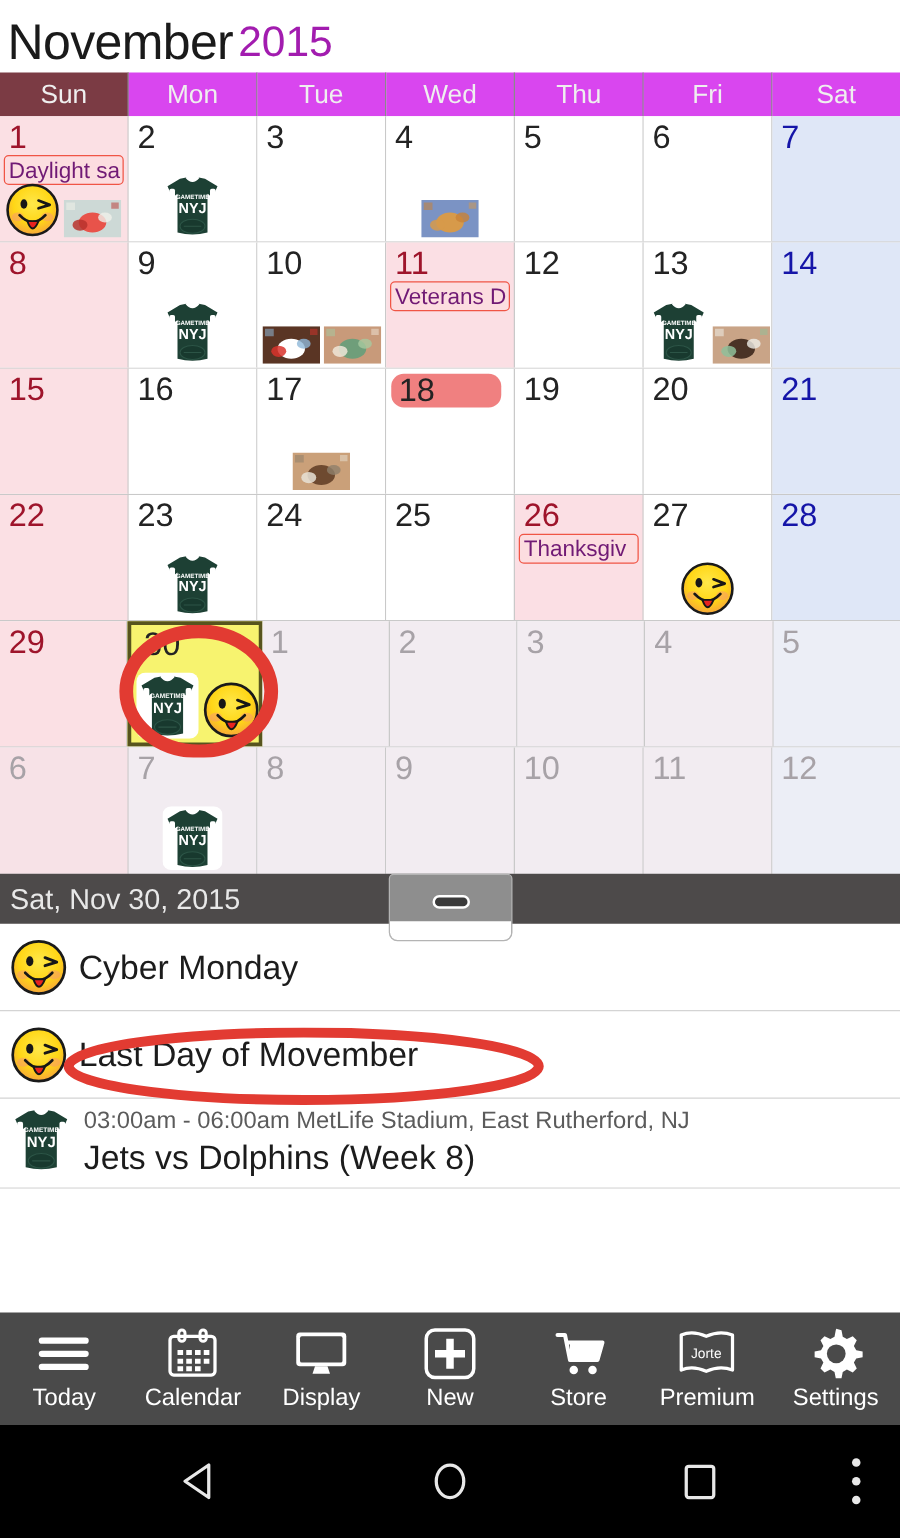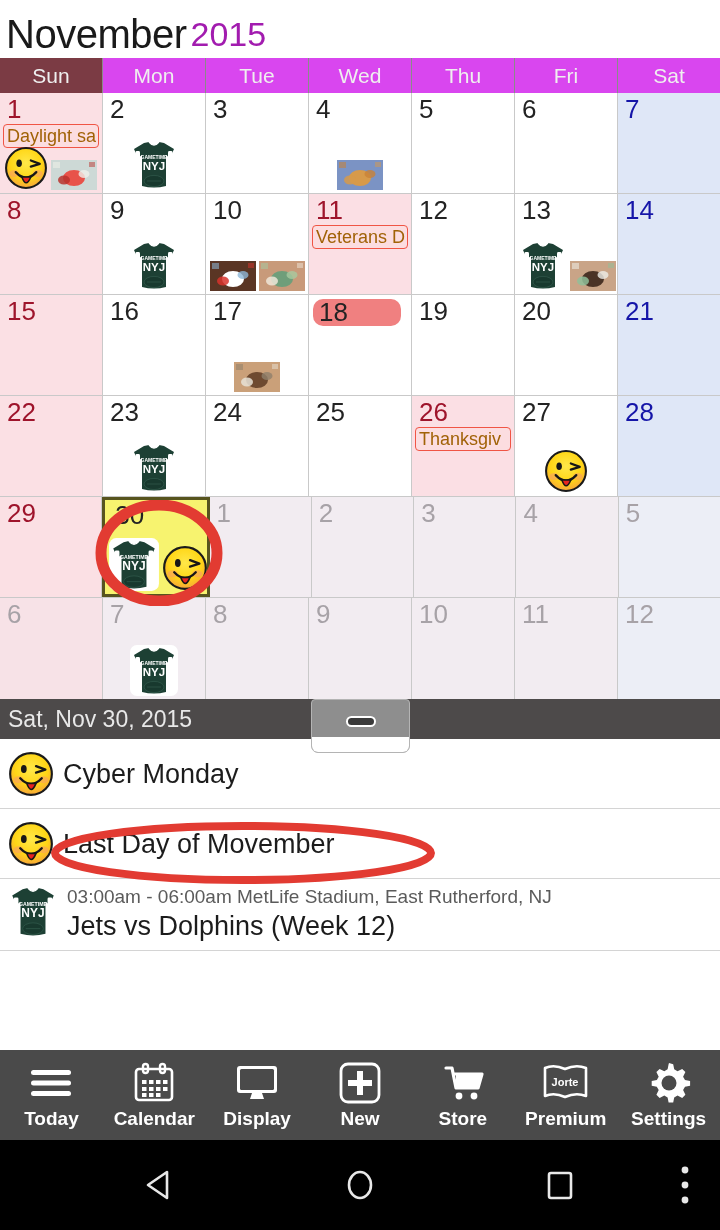--- a/index.html
+++ b/index.html
@@ -64,21 +64,21 @@
     position: absolute; top: 4px; left: 4px;
     background: #f08080; border-radius: 10px;
     height: 27px; width: 88px;
   }
   .num-pill + .day-num { left: 10px; top: 2px; }
 
   
   .ev-label {
     position: absolute; top: 31px; left: 3px; right: 3px;
     height: 24px; border: 1px solid #f05545; border-radius: 4px;
-    background: #fcdde0; color: #a16207;
+    background: #fcdde0; color: #701a75;
     font-size: 18px; line-height: 22px; padding: 0 3px;
     white-space: nowrap; overflow: hidden;
   }
 
   
   .cell-icons {
     position: absolute; bottom: 3px; left: 4px; right: 3px;
     display: flex; align-items: flex-end; gap: 3px;
   }
   .cell-icons.center { justify-content: center; left: 0; right: 0; }
@@ -134,21 +134,21 @@
   .ev-meta { font-size: 19px; color: #5b5b5b; line-height: 24px; }
   .event-filler { background: #ffffff; height: 80px; }
 
   
   .toolbar {
     position: absolute; left: 0; bottom: 90px; width: 720px; height: 90px;
     background: #4a4a4a; display: flex;
   }
   .tb-item {
     flex: 1 1 0; display: flex; flex-direction: column;
-    align-items: center; justify-content: center; gap: 3px; font-weight: bold;
+    align-items: center; justify-content: center; gap: 3px;
   }
   .tb-ico { height: 44px; display: flex; align-items: center; justify-content: center; }
   .tb-label { font-size: 19px; color: #ffffff; line-height: 22px; }
 
   
   .navbar {
     position: absolute; left: 0; bottom: 0; width: 720px; height: 90px;
     background: #000000; display: flex; align-items: center;
   }
   .nav-btn { display: flex; align-items: center; justify-content: center; }
@@ -573,21 +573,21 @@
     <rect x="5.5" y="12" width="4.5" height="12" rx="1.4" fill="#ffffff"></rect>
     <rect x="38" y="12" width="4.5" height="12" rx="1.4" fill="#ffffff"></rect>
     <text x="24" y="20" font-family="Liberation Sans, sans-serif" font-size="5" fill="#ffffff" text-anchor="middle" font-weight="bold">GAMETIME</text>
     <text x="24" y="31" font-family="Liberation Sans, sans-serif" font-size="11.5" fill="#ffffff" text-anchor="middle" font-weight="bold">NYJ</text>
     <ellipse cx="24" cy="42" rx="10" ry="5.6" fill="#18392e" stroke="#2c5446" stroke-width="0.9"></ellipse>
     <path d="M17 42 h14" stroke="#2c5446" stroke-width="0.9"></path>
   </svg>
         </div>
         <div class="ev-text-wrap">
           <div class="ev-meta">03:00am - 06:00am MetLife Stadium, East Rutherford, NJ</div>
-          <div class="ev-title">Jets vs Dolphins (Week 12)</div>
+          <div class="ev-title">Jets vs Dolphins (Week 8)</div>
         </div>
       </div>
     </div>
   <div class="event-filler"></div>
 
   <svg class="ink" id="ink-ellipse-movember" viewBox="0 0 390 62">
     <ellipse cx="195" cy="31" rx="188" ry="27" fill="none" stroke="#e23b32" stroke-width="8"></ellipse>
   </svg>
 
   <div class="toolbar" id="toolbar">

